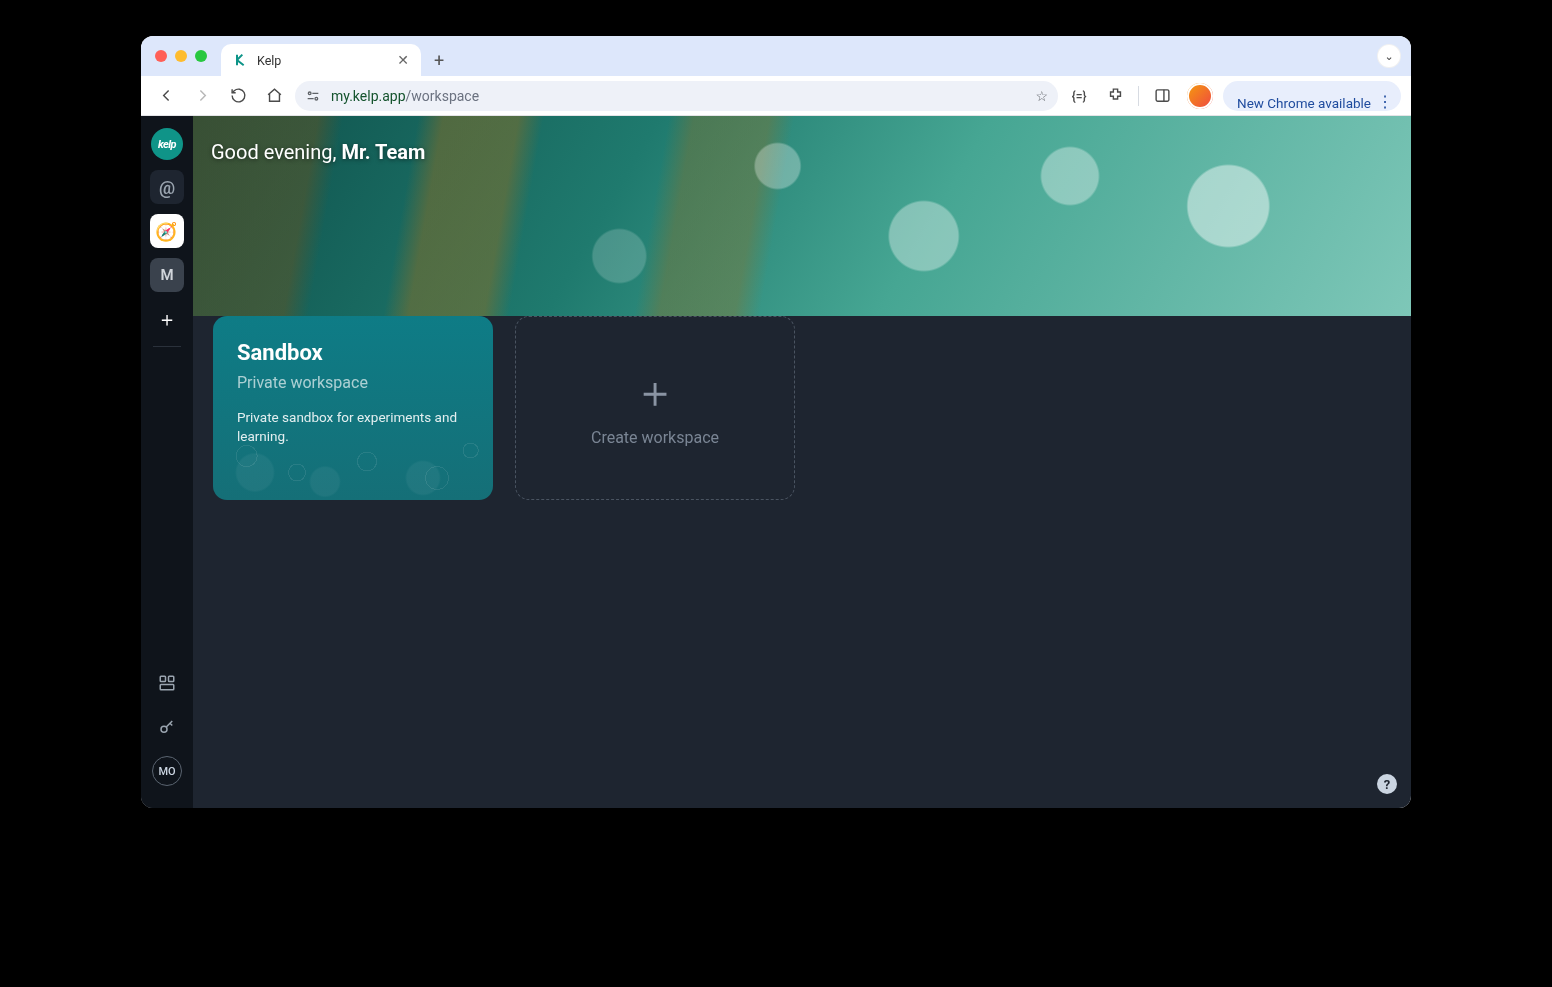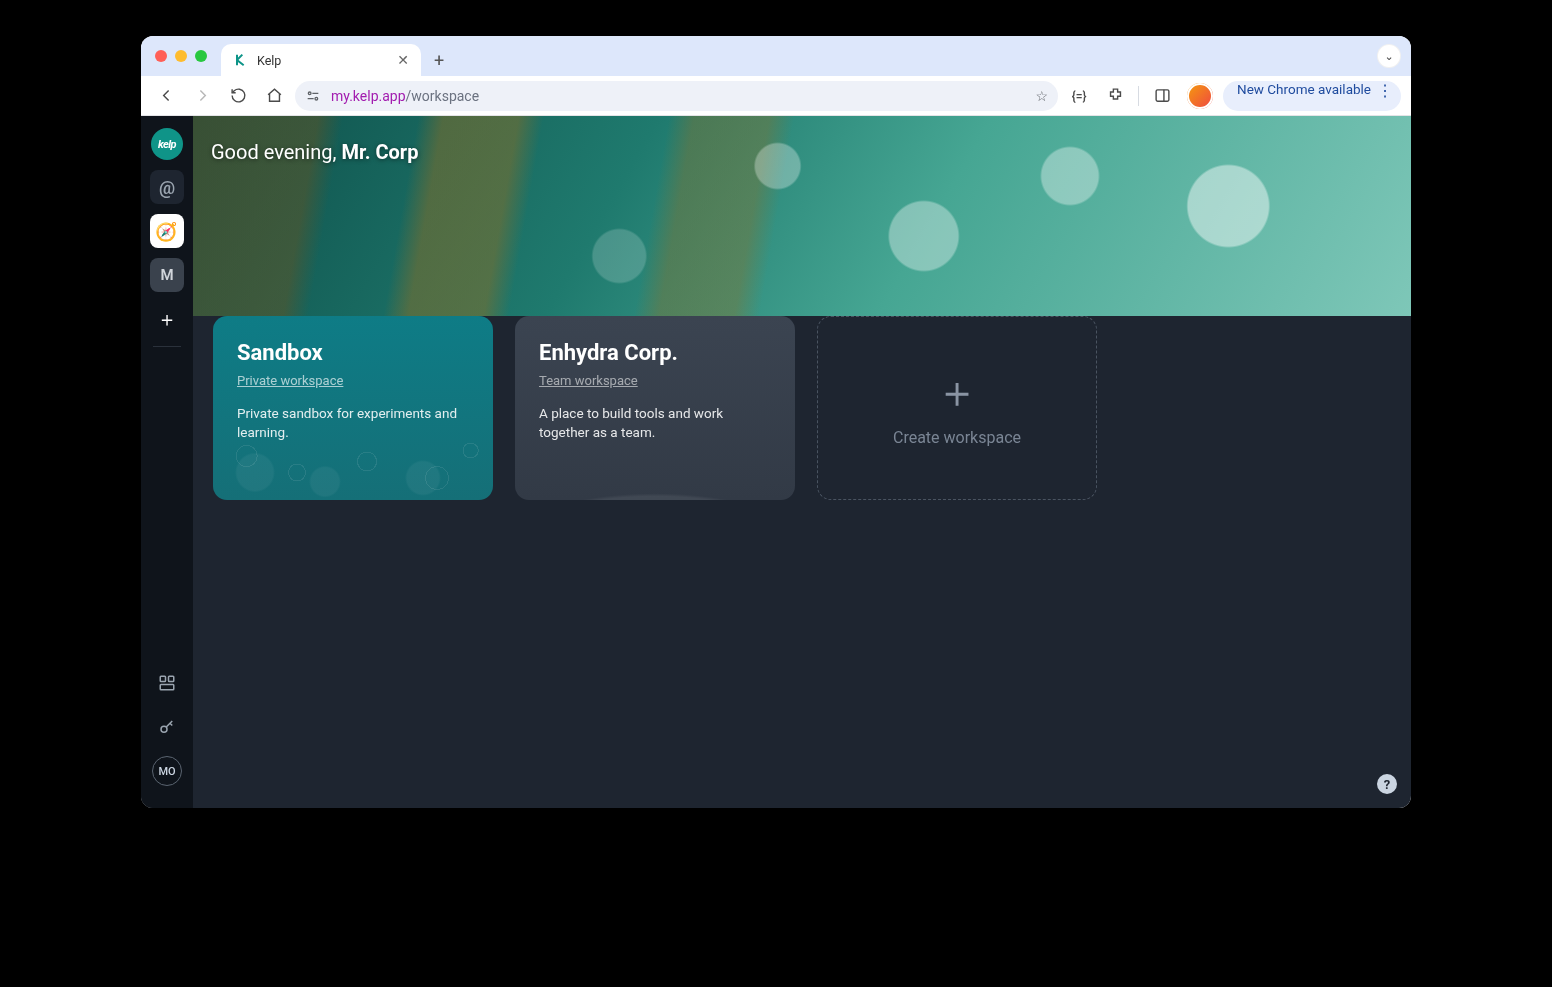--- a/index.html
+++ b/index.html
@@ -45,23 +45,23 @@
   .newtab{ width:28px;height:28px; display:flex;align-items:center;justify-content:center; color:#555; font-size:18px; margin-left:4px; margin-bottom:2px;}
   .tab-dropdown{ position:absolute; right:10px; top:8px; width:24px;height:24px; background:#fff; border-radius:12px; display:flex;align-items:center;justify-content:center; font-size:11px; color:#444; box-shadow:0 0 0 1px rgba(0,0,0,0.06) inset;}
   
   .toolbar {
     height:40px; background:#fff; display:flex; align-items:center; padding:0 10px; gap:6px; border-bottom:1px solid #e4e4e7;
   }
   .tbtn{ width:30px;height:30px; display:flex;align-items:center;justify-content:center; color:#4b4b4b; border-radius:15px; }
   .tbtn svg{width:17px;height:17px;}
   .url-bar{ flex:1; height:30px; background:#eef1f8; border-radius:15px; display:flex; align-items:center; padding:0 10px; gap:10px; color:#3c3c3c; font-size:14px; }
   .url-bar .lock{font-size:13px; color:#5f6368; display:flex; align-items:center;}
-  .url-host{ color:#a21caf;} .url-path{color:#6b7280;}
+  .url-host{ color:#14532d;} .url-path{color:#6b7280;}
   .url-star{ margin-left:auto; color:#5f6368;}
-  .chrome-pill{ background:#e8eefc; border-radius:16px; height:30px; display:flex;align-items:flex-start; padding:0 8px 0 14px; gap:6px; font-size:13.5px; color:#1f4b9e;}
+  .chrome-pill{ background:#e8eefc; border-radius:16px; height:30px; display:flex;align-items:flex-end; padding:0 8px 0 14px; gap:6px; font-size:13.5px; color:#1f4b9e;}
   .chrome-pill .dots{font-size:16px; color:#1f4b9e;}
   .avatar-btn{ width:26px;height:26px;border-radius:50%; background:linear-gradient(135deg,#f59e0b,#ef4444); margin:0 4px; box-shadow:0 0 0 2px #fff inset;}
   
   .viewport{ flex:1; display:flex; background:#1e2530; overflow:hidden; position:relative;}
   
   .sidebar{ width:52px; background:#0f141b; display:flex; flex-direction:column; align-items:center; padding:12px 0; gap:10px; }
   .logo{ width:32px;height:32px; background:#0f9488; border-radius:50%; color:#fff; display:flex;align-items:center;justify-content:center; font-size:11px; font-weight:700; font-style:italic; letter-spacing:-0.5px;}
   .side-btn{ width:34px;height:34px; border-radius:8px; display:flex;align-items:center;justify-content:center; color:#9aa4af; font-size:18px; font-weight:600;}
   .side-btn.dark{ background:#1e2530;}
   .side-btn.active{ background:#fff; }
@@ -98,21 +98,21 @@
     cursor:pointer;
   }
   .card.sandbox{
     background:
       radial-gradient(circle at 15% 85%, rgba(255,255,255,0.05) 0 18px, transparent 20px),
       radial-gradient(circle at 40% 90%, rgba(255,255,255,0.05) 0 14px, transparent 16px),
       radial-gradient(circle at 75% 88%, rgba(255,255,255,0.05) 0 16px, transparent 18px),
       linear-gradient(180deg,#0e7c86 0%, #156f77 100%);
   }
   .card h3{ font-size:22px; font-weight:700; margin-bottom:8px;}
-  .card .sub{ font-size:13px; color:rgba(255,255,255,0.55); margin-bottom:16px;text-decoration:underline;}
+  .card .sub{ font-size:16px; color:rgba(255,255,255,0.55); margin-bottom:16px;}
   .card .desc{ font-size:13.5px; color:rgba(255,255,255,0.88); line-height:1.4;}
   .card.sandbox .sub{ color:rgba(255,255,255,0.65);}
   .create-card{
     width:280px; height:184px; border:1.5px dashed #4a5461; border-radius:14px;
     display:flex; flex-direction:column; align-items:center; justify-content:center; gap:14px;
     color:#7a8594; cursor:pointer;
   }
   .create-card .plus{ font-size:44px; font-weight:300; line-height:1; color:#8a94a3;}
   .create-card .lbl{ font-size:16px;}
   .help-btn{ position:absolute; right:14px; bottom:14px; width:20px;height:20px; border-radius:50%; background:#cbd5e1; color:#1e2530; display:flex;align-items:center;justify-content:center; font-size:13px; font-weight:700;}
@@ -242,38 +242,33 @@
               <path d="M11 12l8-8M16 7l3 3"></path>
             </svg>
         </div>
         <div class="user-circle">MO</div>
       </div>
     </div>
 
     <div class="main">
       <div class="hero">
         <div class="greeting">
-          <span>Good evening, </span><span class="name">Mr. Corp</span>
+          <span>Good evening, </span><span class="name">Mr. Team</span>
         </div>
       </div>
 
 
       <div class="cards">
 
         <div class="card sandbox">
           <h3>Sandbox</h3>
           <div class="sub">Private workspace</div>
           <div class="desc">Private sandbox for experiments and learning.</div>
         </div>
 
-        <div class="card">
-          <h3>Enhydra Corp.</h3>
-          <div class="sub">Team workspace</div>
-          <div class="desc">A place to build tools and work together as a team.</div>
-        </div>
 
 
         <div class="create-card">
           <div class="plus">＋</div>
           <div class="lbl">Create workspace</div>
         </div>
 
       </div>
 
       <div class="help-btn">?</div>

